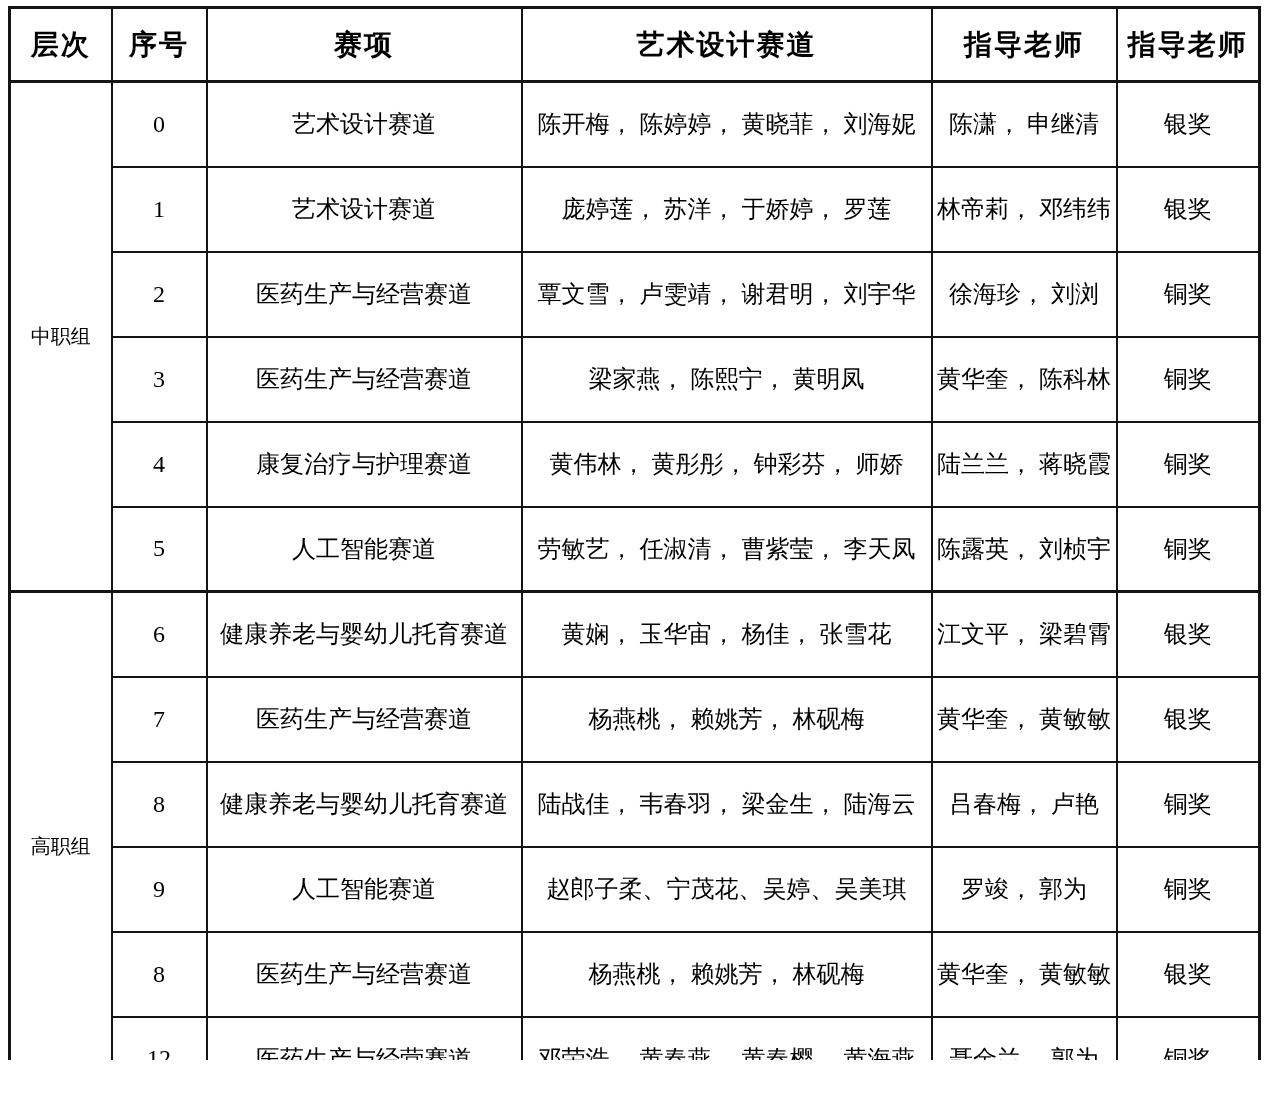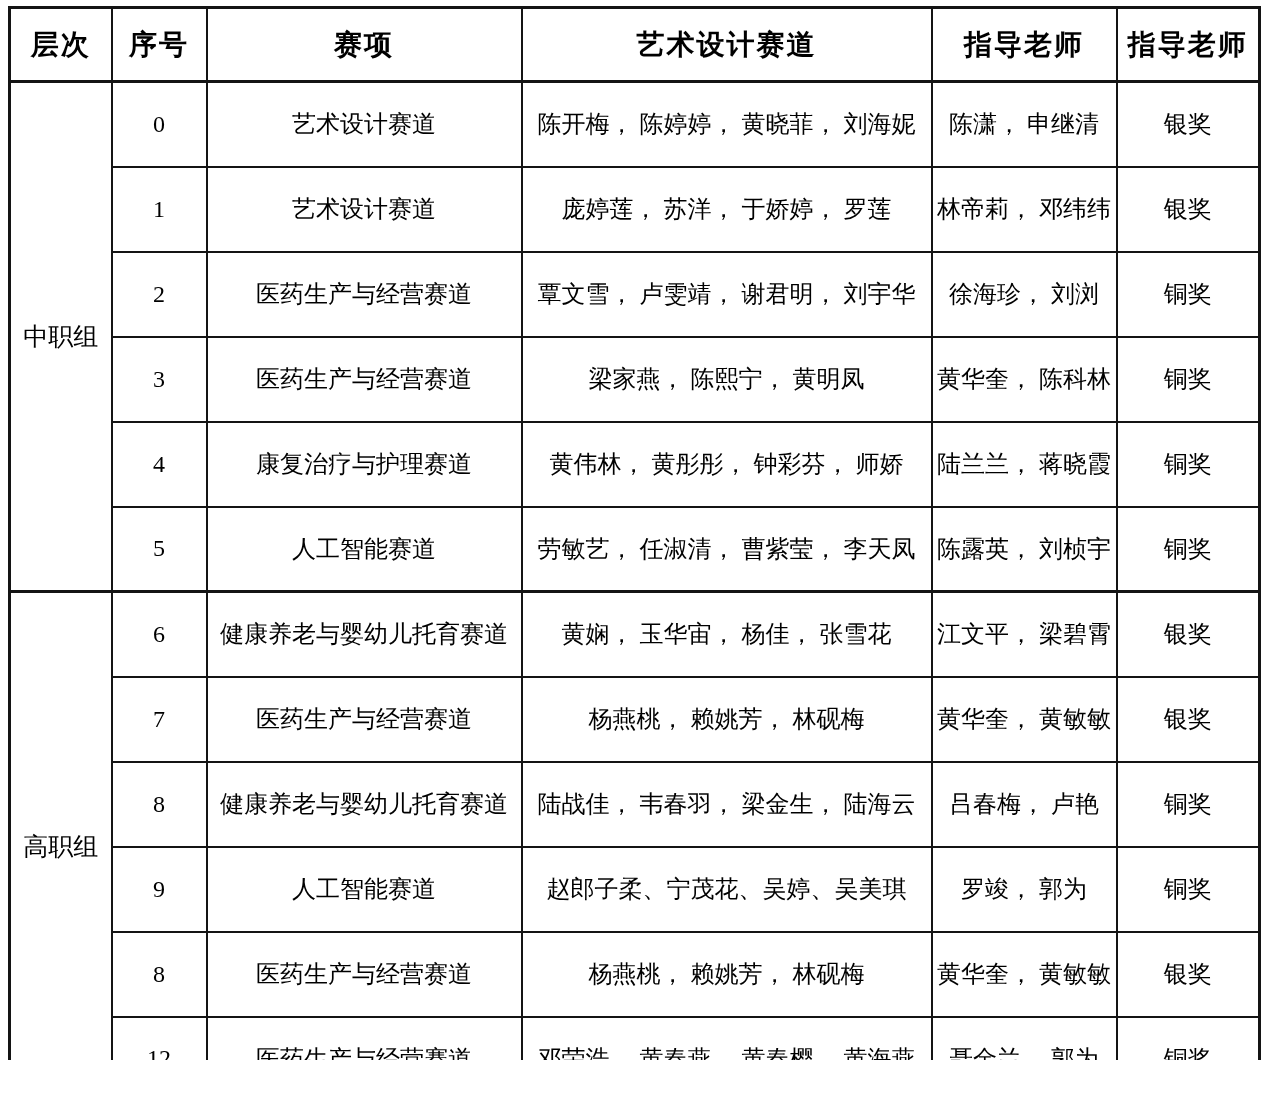--- a/index.html
+++ b/index.html
@@ -41,21 +41,21 @@
     letter-spacing: 2px;
     border-bottom-width: 3px;
   }
   .award-table tr.data-row {
     height: 85px;
   }
   .award-table td {
     font-size: 24px;
   }
   .award-table td.level-cell {
-    font-size: 25px;
+    font-size: 20px;
   }
   .award-table tr.group-start td {
     border-top-width: 3px;
   }
   .award-table tr.clipped-row td {
     height: 10px;
     border-top-width: 3px;
     border-bottom: none;
   }
 </style>

